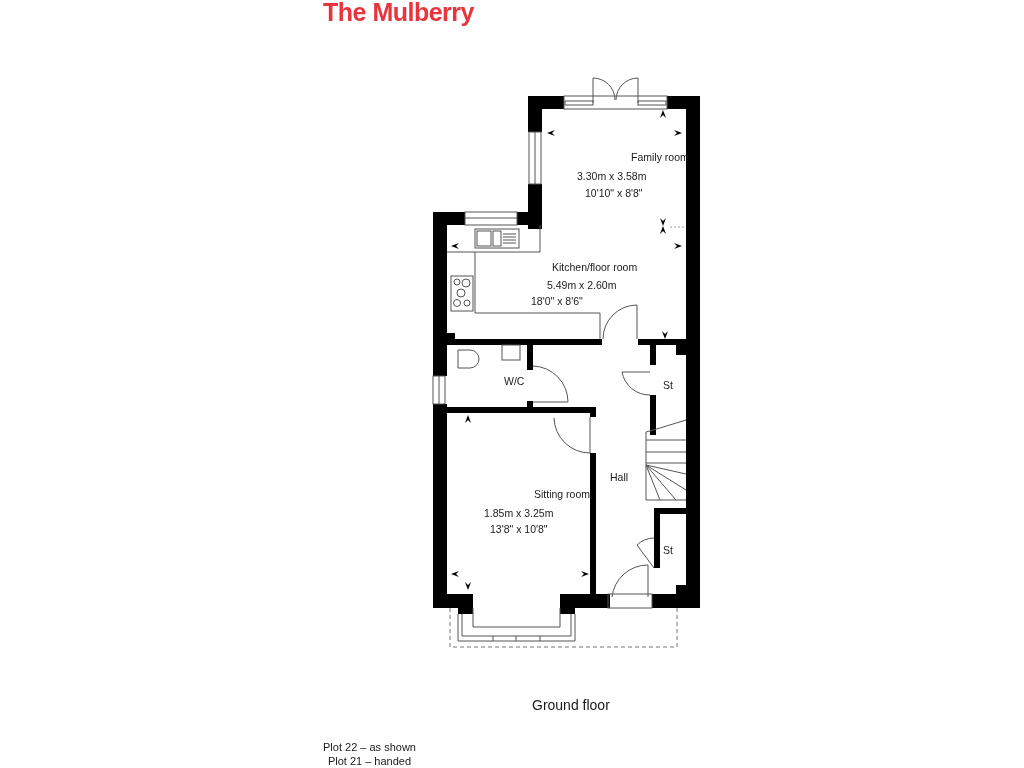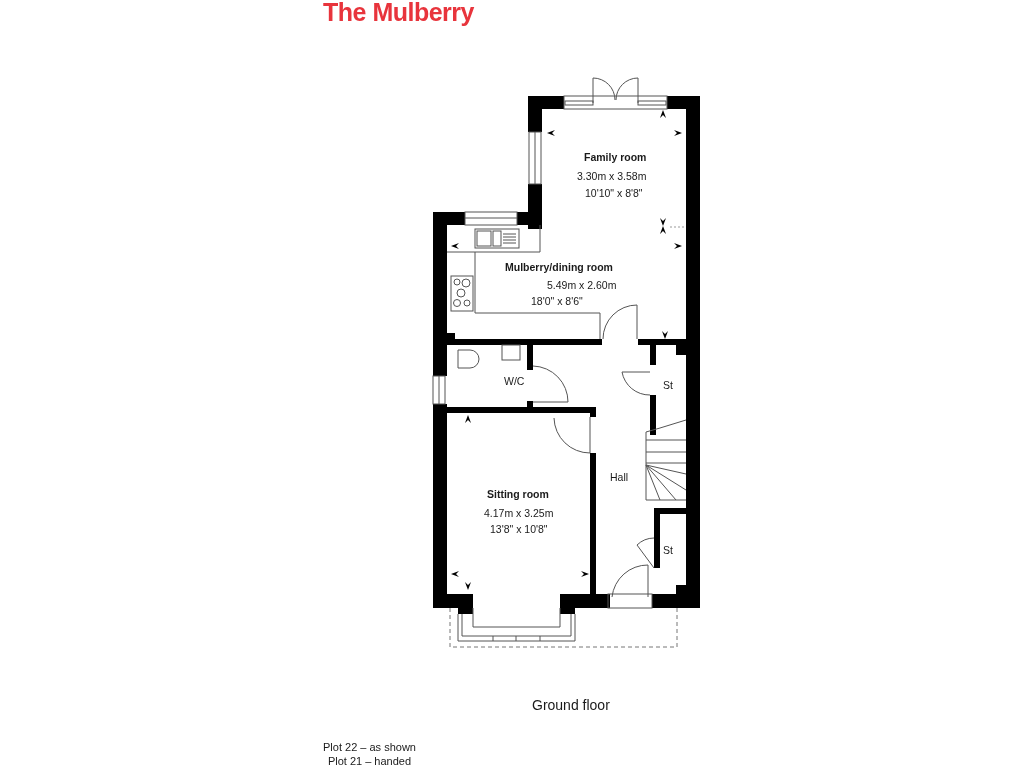--- a/index.html
+++ b/index.html
@@ -2,21 +2,21 @@
 <html><head>
 <meta charset="utf-8">
 <style>
   html, body { margin: 0; padding: 0; background: #ffffff; }
   body { width: 1024px; height: 768px; position: relative; overflow: hidden;
          font-family: "Liberation Sans", "DejaVu Sans", sans-serif; color: #1a1a1a; }
   .title { position: absolute; left: 323px; top: -2px; font-size: 25px; font-weight: bold;
            letter-spacing: -0.5px; }
   svg.plan { position: absolute; left: 0; top: 0; }
   .lbl { position: absolute; font-size: 10.5px; text-align: center; white-space: nowrap; line-height: 1; }
-  .lbl.b { font-weight: bold; }
+  .lbl.b { font-weight: normal; margin-left: 47px; }
   .floor { position: absolute; left: 532px; top: 697px; font-size: 14px; }
   .notes { position: absolute; left: 323px; top: 740px; font-size: 11px; line-height: 14px; text-align: center; }
 </style>
 </head>
 <body>
 
 <div class="title" style="color:#e8343c">The Mulberry</div>
 
 <svg class="plan" width="1024" height="768" xmlns="http://www.w3.org/2000/svg">
 
@@ -152,30 +152,30 @@
     <path d="M451 574 l8 -3 l-3 3 l3 3 z"></path>
     <path d="M589 574 l-8 -3 l3 3 l-3 3 z"></path>
     <path d="M468 590 l-3 -8 l3 3 l3 -3 z"></path>
   </g>
 </svg>
 
 <div class="lbl b" style="left:584px;top:152px;">Family room</div>
 <div class="lbl" style="left:577px;top:171px;">3.30m x 3.58m</div>
 <div class="lbl" style="left:585px;top:188px;">10'10" x 8'8"</div>
 
-<div class="lbl b" style="left:505px;top:262px;">Mulberry/dining room</div>
+<div class="lbl b" style="left:505px;top:262px;">Kitchen/floor room</div>
 <div class="lbl" style="left:519px;top:280px;margin-left:28px;">5.49m x 2.60m</div>
 <div class="lbl" style="left:531px;top:296px;">18'0" x 8'6"</div>
 
 <div class="lbl" style="left:484px;top:376px;margin-left:20px;">W/C</div>
 <div class="lbl" style="left:663px;top:380px;">St</div>
 <div class="lbl" style="left:610px;top:472px;text-align:center;">Hall</div>
 
 <div class="lbl b" style="left:487px;top:489px;">Sitting room</div>
-<div class="lbl" style="left:484px;top:508px;">4.17m x 3.25m</div>
+<div class="lbl" style="left:484px;top:508px;">1.85m x 3.25m</div>
 <div class="lbl" style="left:490px;top:524px;">13'8" x 10'8"</div>
 
 <div class="lbl" style="left:663px;top:545px;">St</div>
 
 <div class="floor">Ground floor</div>
 
 <div class="notes">
   <div>Plot 22 – as shown</div>
   <div>Plot 21 – handed</div>
 </div>

